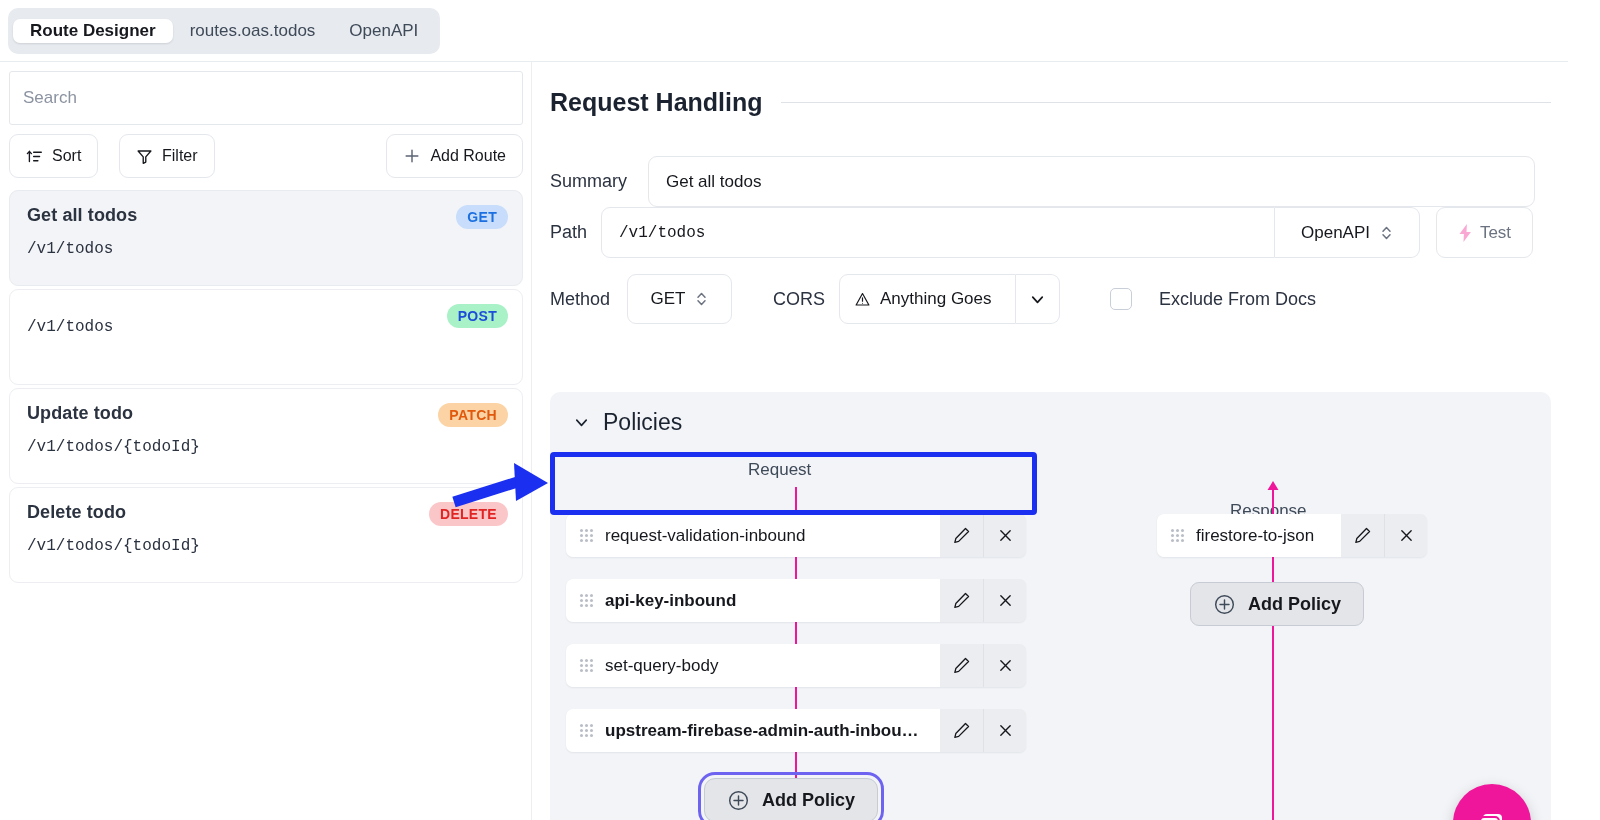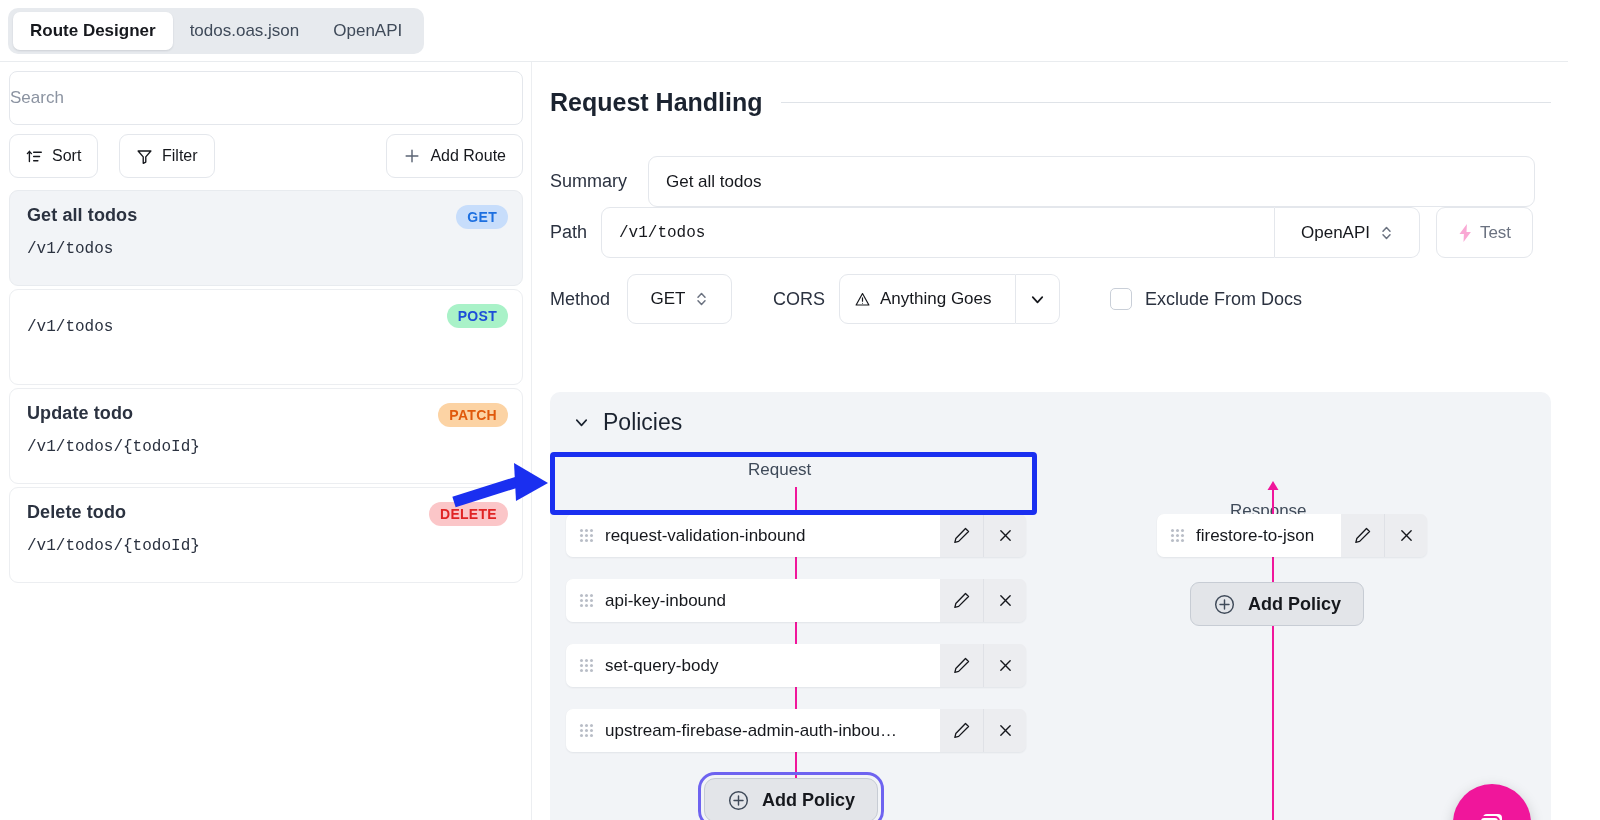--- a/index.html
+++ b/index.html
@@ -19,36 +19,36 @@
   .tabbar {
     position: absolute; left: 0; top: 0; width: 1568px; height: 62px;
     border-bottom: 1px solid #e9ecef; background: #ffffff;
   }
   .tabgroup {
     position: absolute; left: 8px; top: 8px; height: 46px;
     background: #e7eaee; border-radius: 10px;
     display: flex; align-items: center; padding: 5px;
   }
   .tab {
-    height: 38px; display: flex; align-items: center; padding: 4px 17px;
+    height: 24px; display: flex; align-items: center; padding: 4px 17px;
     font-size: 17px; color: #3f4a59; border-radius: 7px; cursor: pointer;
     white-space: nowrap;
   }
   .tab.active { background: #ffffff; color: #16181d; font-weight: 600;
     box-shadow: 0 1px 2px rgba(16,24,40,.12); }
 
   
   .sidebar {
     position: absolute; left: 0; top: 62px; width: 532px; height: 758px;
     background: #ffffff; border-right: 1px solid #eceef1;
   }
   .searchbox {
     position: absolute; left: 9px; top: 9px; width: 514px; height: 54px;
-    border: 1px solid #e4e7ec; border-radius: 8px; background: #fff;
-    display: flex; align-items: center; padding: 0 0;
+    border: 1px solid #e4e7ec; border-radius: 3px; background: #fff;
+    display: flex; align-items: center; padding: 0 13px;
     font-size: 17px; color: #8b93a1;
   }
   .toolrow { position: absolute; left: 9px; top: 72px; width: 514px; height: 44px; }
   .btn {
     height: 44px; border: 1px solid #e4e7ec; border-radius: 9px; background: #fff;
     display: inline-flex; align-items: center; gap: 9px; padding: 16px 16px;
     font-size: 16px; color: #16181d; cursor: pointer; position: absolute; top: 0;
   }
   .btn.sort { left: 0; }
   .btn.filter { left: 110px; }
@@ -138,21 +138,21 @@
   }
 </style>
 </head>
 <body>
 
 <div class="app">
 
   <div class="tabbar">
     <div class="tabgroup">
       <div class="tab active">Route Designer</div>
-      <div class="tab">todos.oas.json</div>
+      <div class="tab">routes.oas.todos</div>
       <div class="tab">OpenAPI</div>
     </div>
   </div>
 
   <div class="sidebar">
 
     <div class="searchbox">
       <span>Search</span>
     </div>
 
@@ -269,21 +269,21 @@
         <span>Anything Goes</span>
       </div>
       <div class="field" style="width:44px;height:50px;border-left:none;border-radius:0 9px 9px 0;justify-content:center;padding:0;">
         <span>
           <svg class="icon-svg" width="19" height="19" viewBox="0 0 20 20" fill="none" stroke="#16181d" stroke-width="1.8" stroke-linecap="round" stroke-linejoin="round">
             <path d="M5 7.5L10 13l5-5.5"></path>
           </svg>
         </span>
       </div>
 
-      <div style="margin-left:50px;display:flex;align-items:center;gap:13px;">
+      <div style="margin-left:50px;display:flex;align-items:center;gap:27px;">
         <span class="chk"></span>
         <span class="flabel">Exclude From Docs</span>
       </div>
     </div>
 
     <div class="policies">
 
       <div class="pol-head">
         <span>
           <svg class="icon-svg" width="19" height="19" viewBox="0 0 20 20" fill="none" stroke="#1b2330" stroke-width="1.7" stroke-linecap="round" stroke-linejoin="round">
@@ -325,21 +325,21 @@
           </svg>
         </div>
         <div class="pol-btn">
           <svg class="icon-svg" width="17" height="17" viewBox="0 0 20 20" fill="none" stroke="#16181d" stroke-width="1.6" stroke-linecap="round">
             <path d="M4.5 4.5l11 11M15.5 4.5l-11 11"></path>
           </svg>
         </div>
       </div>
 
       <div class="polrow" style="left:16px;top:187px;width:460px;">
-        <div class="pol-name" style="width:374px;">
+        <div class="pol-name" style="width:374px;font-weight:bold;">
           <span class="dots">
             <i></i>
               <i></i>
               <i></i>
               <i></i>
               <i></i>
               <i></i>
               <i></i>
               <i></i>
               <i></i>
@@ -379,21 +379,21 @@
           </svg>
         </div>
         <div class="pol-btn">
           <svg class="icon-svg" width="17" height="17" viewBox="0 0 20 20" fill="none" stroke="#16181d" stroke-width="1.6" stroke-linecap="round">
             <path d="M4.5 4.5l11 11M15.5 4.5l-11 11"></path>
           </svg>
         </div>
       </div>
 
       <div class="polrow" style="left:16px;top:317px;width:460px;">
-        <div class="pol-name" style="width:374px;">
+        <div class="pol-name" style="width:374px;font-weight:bold;">
           <span class="dots">
             <i></i>
               <i></i>
               <i></i>
               <i></i>
               <i></i>
               <i></i>
               <i></i>
               <i></i>
               <i></i>

